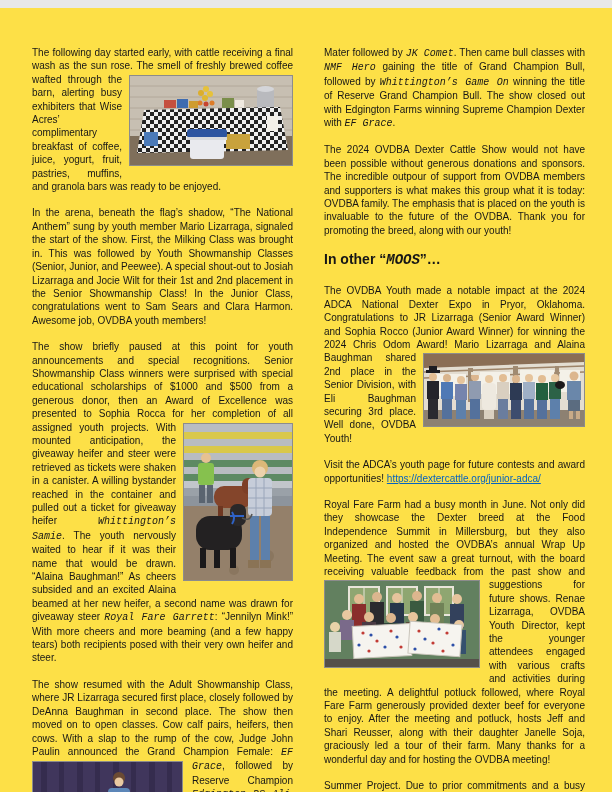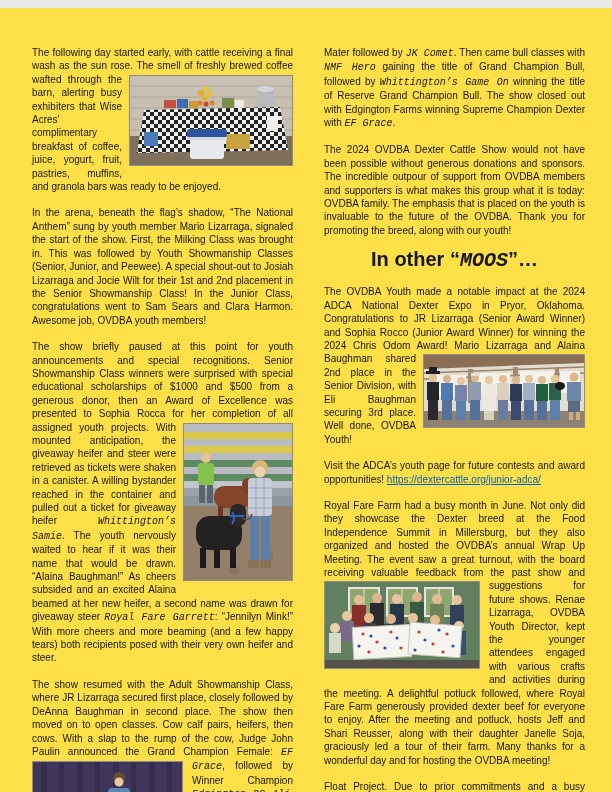--- a/index.html
+++ b/index.html
@@ -5,21 +5,21 @@
   html,body{margin:0;padding:0;background:#e8e8e8;}
   .page{position:relative;width:612px;height:792px;background:#fde047;overflow:hidden;
         font-family:"Liberation Sans",sans-serif;color:#161616;margin:8px auto;}
   .col{position:absolute;top:38px;width:261px;font-size:10px;line-height:13.4px;text-align:justify;}
   .col-left{left:32px;}
   .col-right{left:324px;}
   p{margin:0 0 13px 0;}
   .it{font-style:italic;font-family:Liberation Mono, monospace;}
   .bd{font-weight:normal;}
   a.link{color:#0563c1;text-decoration:underline;cursor:pointer;word-break:break-all;}
-  .heading{font-weight:bold;font-size:20px;line-height:18px;text-align:center;margin:3px 0 15px 0;}
+  .heading{font-weight:bold;font-size:14px;line-height:18px;margin:3px 0 15px 0;}
   .photo{display:block;border:1px solid #8c8c8c;background:#ddd;}
   .photo svg{display:block;}
   .ph-right{float:right;margin:2px 0 4px 7px;}
   .ph-left{float:left;margin:2px 9px 4px 0;}
 </style>
 </head>
 <body>
 
 <div class="page">
 
@@ -162,21 +162,21 @@
       <path d="M108 44 l-2 8 M104 46 h12" stroke="#2e57c8" stroke-width="1.8" fill="none"></path>
       <g fill="#7e3a20">
               <rect x="30" y="70" width="6" height="24"></rect>
               <rect x="44" y="70" width="6" height="24"></rect>
               <rect x="82" y="70" width="6" height="24"></rect>
               <rect x="94" y="68" width="6" height="26"></rect>
             </g>
       <path d="M24 50 q-6 10 -2 22" stroke="#8a4023" stroke-width="3" fill="none"></path>
       <rect x="56" y="38" width="13" height="5" rx="1" fill="#222"></rect>
     </svg>
-        </span><span><span class="it">EF Grace</span><span>, followed by Winner Champion </span><span class="it">Edgington DS Ali</span><span>. This was followed by steer classes. In customary fashion, the grand and reserve champion steers were announced with a rump slap: SBR Tow</span></span></p>
+        </span><span><span class="it">EF Grace</span><span>, followed by Reserve Champion </span><span class="it">Edgington DS Ali</span><span>. This was followed by steer classes. In customary fashion, the grand and reserve champion steers were announced with a rump slap: SBR Tow</span></span></p>
   </div>
 
   <div class="col col-right">
 
     <p><span><span>Mater followed by </span><span class="it">JK Comet</span><span>. Then came bull classes with </span><span class="it">NMF Hero</span><span> gaining the title of Grand Champion Bull, followed by </span><span class="it">Whittington’s Game On</span><span> winning the title of Reserve Grand Champion Bull. The show closed out with Edgington Farms winning Supreme Champion Dexter with </span><span class="it">EF Grace</span><span>.</span></span></p>
 
     <p><span><span>The 2024 OVDBA Dexter Cattle Show would not have been possible without generous donations and sponsors. The incredible outpour of support from OVDBA members and supporters is what makes this group what it is today: OVDBA family. The emphasis that is placed on the youth is invaluable to the future of the OVDBA. Thank you for promoting the breed, along with our youth!</span></span></p>
 
     <h2 class="heading"><span><span>In other “</span><span class="it">MOOS</span><span>”…</span></span></h2>
 
@@ -311,16 +311,16 @@
               <circle cx="72" cy="56" r="1.6"></circle>
               <circle cx="34" cy="64" r="1.6"></circle>
               <circle cx="100" cy="58" r="1.6"></circle>
               <circle cx="114" cy="48" r="1.6"></circle>
               <circle cx="128" cy="64" r="1.6"></circle>
               <circle cx="90" cy="68" r="1.6"></circle>
             </g>
     </svg>
         </span><span><span>suggestions for future shows. Renae Lizarraga, OVDBA Youth Director, kept the younger attendees engaged with various crafts and activities during the meeting. A delightful potluck followed, where Royal Fare Farm generously provided dexter beef for everyone to enjoy. After the meeting and potluck, hosts Jeff and Shari Reusser, along with their daughter Janelle Soja, graciously led a tour of their farm. Many thanks for a wonderful day and for hosting the OVDBA meeting!</span></span></p>
 
-    <p><span><span class="bd">Float Project.</span><span> Due to prior commitments and a busy summer, the OVDBA’s Dexter Parade Float did not come to be! However, the youth will still have an opportunity to earn a ticket by completing a cool summer project: A Coloring Contest of our beloved Flame! Color your page, then mail the page by September 2</span></span></p>
+    <p><span><span class="bd">Summer Project.</span><span> Due to prior commitments and a busy summer, the OVDBA’s Dexter Parade Float did not come to be! However, the youth will still have an opportunity to earn a ticket by completing a cool summer project: A Coloring Contest of our beloved Flame! Color your page, then mail the page by September 2</span></span></p>
   </div>
 
 </div>
 
 </body></html>

